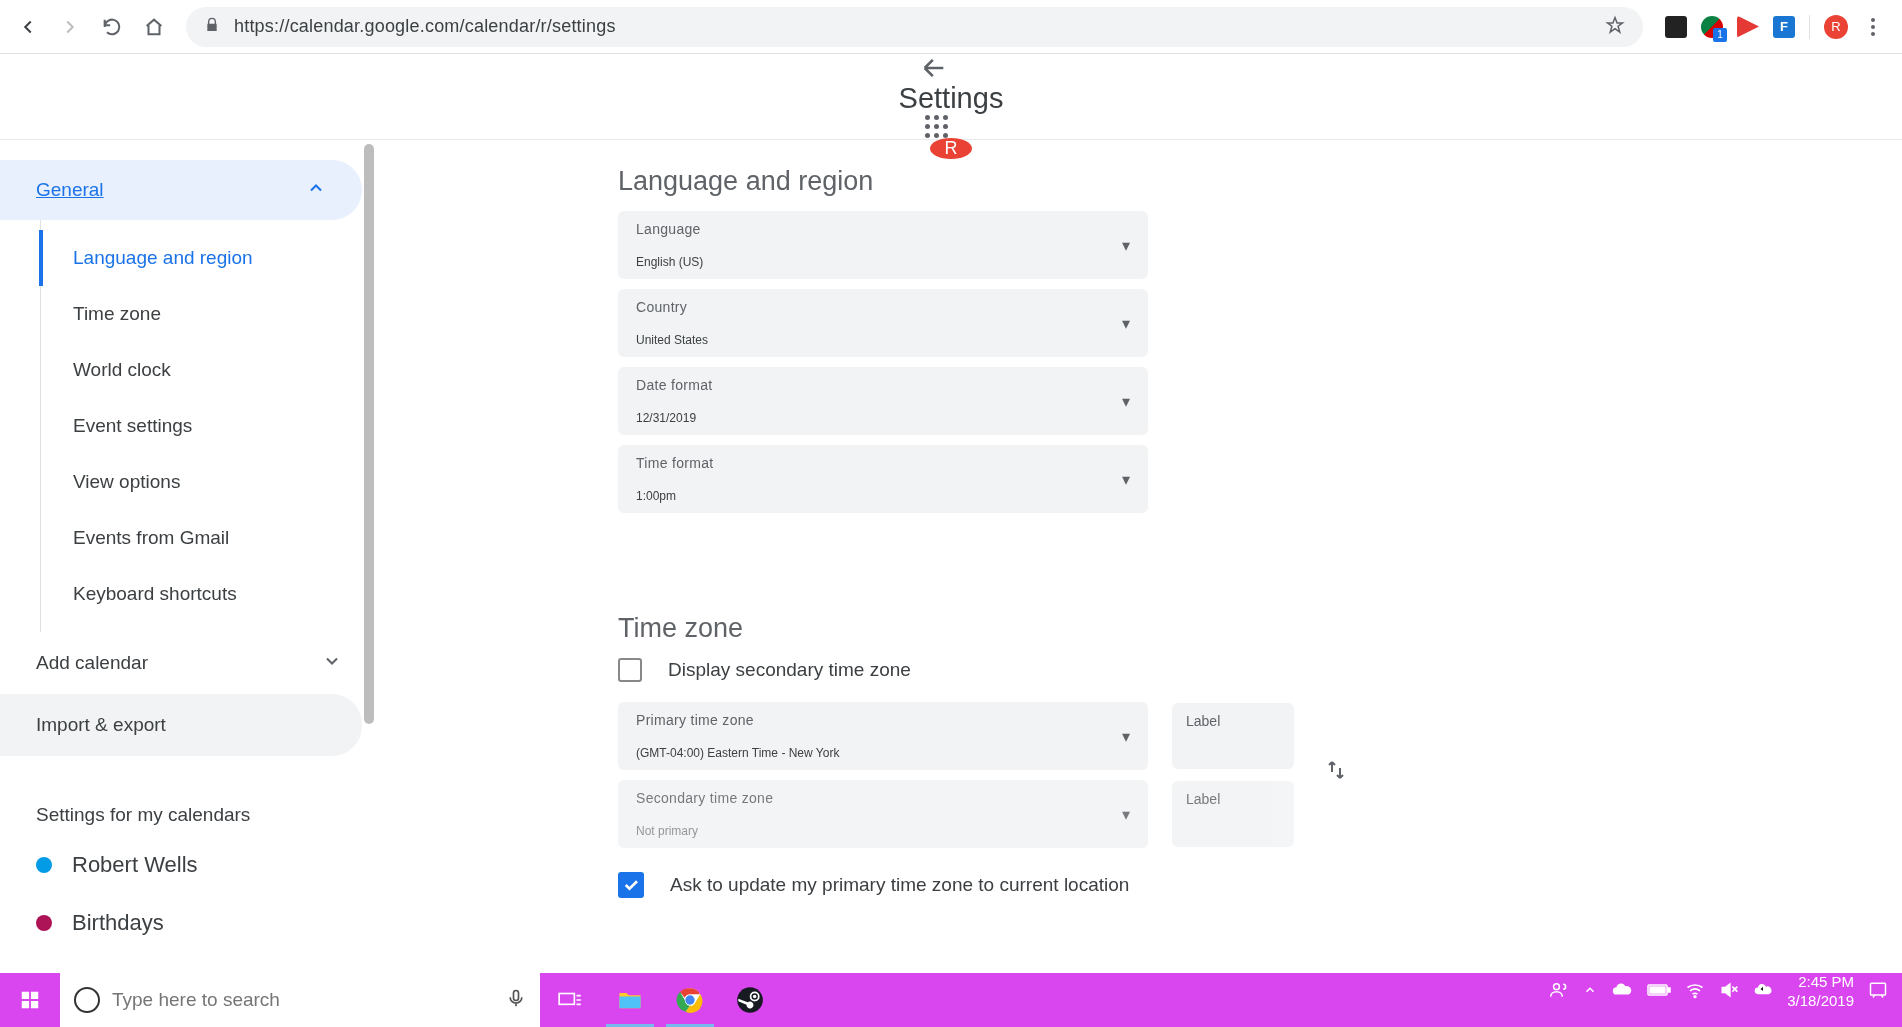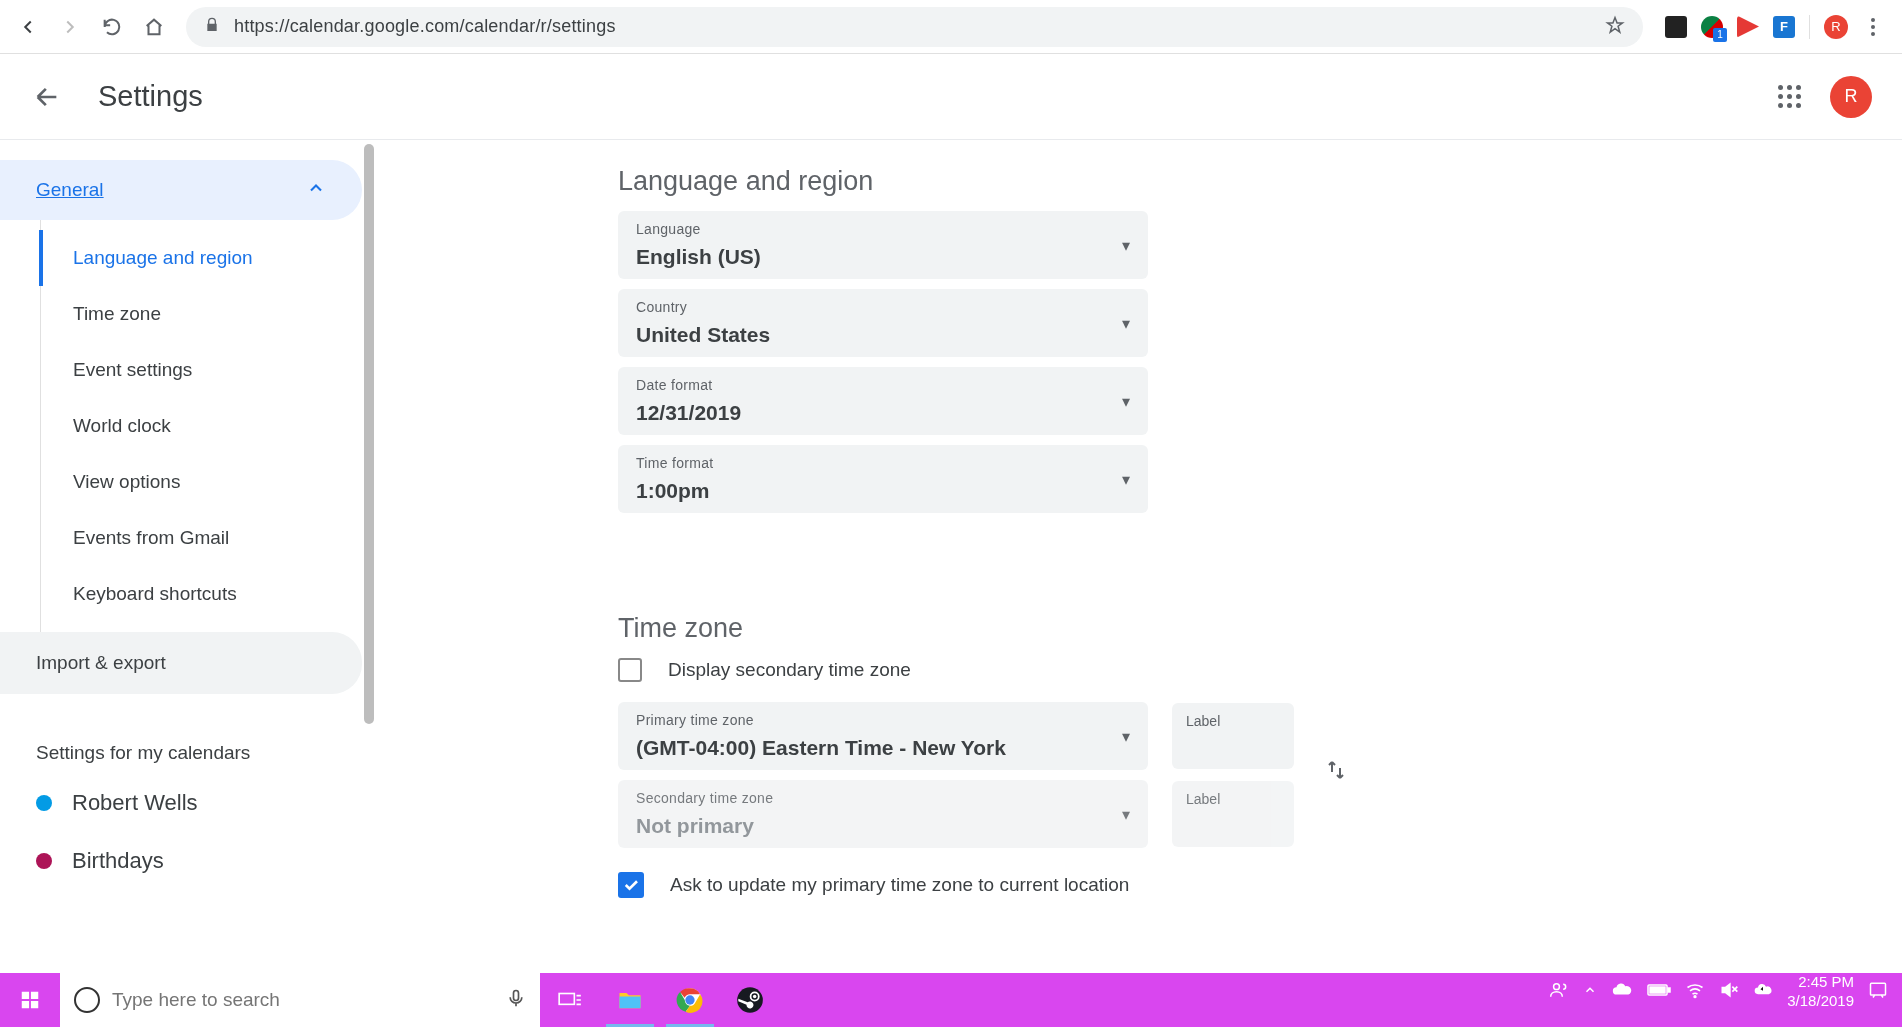--- a/index.html
+++ b/index.html
@@ -15,21 +15,21 @@
 .star-icon { color: #5f6368; margin-left: auto; }
 .ext-icons { display: flex; align-items: center; gap: 14px; padding: 0 8px; }
 .ext-icons .ext { width: 22px; height: 22px; border-radius: 3px; position: relative; }
 .ext-badge { position: absolute; bottom: -4px; right: -4px; background: #1a73e8; color: #fff; font-size: 10px; width: 14px; height: 14px; border-radius: 2px; display: flex; align-items: center; justify-content: center; }
 .avatar-small { width: 24px; height: 24px; border-radius: 50%; background: #ea4335; color: #fff; display: flex; align-items: center; justify-content: center; font-size: 13px; font-weight: 500; }
 .kebab { width: 22px; display: flex; flex-direction: column; align-items: center; gap: 3px; }
 .kebab span { width: 4px; height: 4px; background: #5f6368; border-radius: 50%; }
 .ext-sep { width: 1px; height: 24px; background: #e0e0e0; }
 
 
-.app-header { height: 86px; display: flex; align-items: center; padding: 0 30px; border-bottom: 1px solid #e8eaed; }
+.app-header { height: 86px; display: flex; align-items: center; padding: 0 30px; border-bottom: 1px solid #e8eaed; flex-direction: column; }
 .back-arrow { width: 34px; height: 34px; display: flex; align-items: center; justify-content: center; color: #5f6368; cursor: pointer; margin-right: 34px; }
 .page-title { font-size: 29px; color: #3c4043; font-weight: 400; }
 .header-spacer { flex: 1; }
 .apps-grid { width: 24px; height: 24px; display: grid; grid-template-columns: repeat(3, 5px); grid-template-rows: repeat(3, 5px); gap: 4px; margin-right: 28px; cursor: pointer; }
 .apps-grid span { background: #5f6368; border-radius: 50%; }
 .avatar-large { width: 42px; height: 42px; border-radius: 50%; background: #ea4335; color: #fff; display: flex; align-items: center; justify-content: center; font-size: 18px; font-weight: 500; cursor: pointer; }
 
 
 .body { display: flex; height: calc(100% - 54px - 86px - 54px); position: relative; }
 .sidebar { width: 378px; padding: 20px 0 0 0; position: relative; }
@@ -44,21 +44,21 @@
 .nav-item-plain .chevron-dark { margin-left: auto; color: #5f6368; }
 .nav-item-highlighted { background: #f1f3f4; border-radius: 0 30px 30px 0; margin-right: 16px; }
 .nav-section-title { padding: 20px 36px 10px; font-size: 19px; color: #3c4043; }
 .cal-item { display: flex; align-items: center; padding: 16px 36px; font-size: 22px; color: #3c4043; cursor: pointer; }
 .cal-dot { width: 16px; height: 16px; border-radius: 50%; margin-right: 20px; }
 
 .content { flex: 1; padding: 26px 0 0 240px; overflow: hidden; }
 .section-title { font-size: 27px; color: #5f6368; font-weight: 400; margin-bottom: 14px; }
 .dropdown-field { width: 530px; min-height: 66px; background: #f1f3f4; border-radius: 6px; padding: 10px 50px 10px 18px; margin-bottom: 10px; position: relative; cursor: pointer; }
 .dropdown-label { font-size: 14px; color: #5f6368; letter-spacing: .3px; }
-.dropdown-value { font-size: 21px; color: #3c4043; margin-top: 8px; font-weight: bold; }
+.dropdown-value { font-size: 12px; color: #3c4043; margin-top: 18px; }
 .dropdown-arrow { position: absolute; right: 18px; top: 50%; transform: translateY(-50%); color: #5f6368; }
 .section-gap { height: 90px; }
 .checkbox-row { display: flex; align-items: center; gap: 26px; margin: 14px 0 20px; }
 .checkbox-empty { width: 24px; height: 24px; border: 2.5px solid #888; border-radius: 3px; cursor: pointer; }
 .checkbox-label { font-size: 19px; color: #3c4043; }
 .checkbox-checked { width: 26px; height: 26px; background: #1a73e8; border-radius: 3px; display: flex; align-items: center; justify-content: center; cursor: pointer; }
 .tz-row { display: flex; align-items: center; gap: 24px; margin-bottom: 10px; }
 .label-field { width: 122px; height: 66px; background: #f1f3f4; border-radius: 6px; padding: 10px 14px; font-size: 14px; color: #5f6368; }
 .tz-row.disabled .dropdown-field, .tz-row.disabled .label-field { opacity: .85; }
 .swap-icon { color: #5f6368; margin-left: 6px; cursor: pointer; }
@@ -161,26 +161,34 @@
         <span>General</span>
         <span class="chevron">
           <svg width="20" height="20" viewBox="0 0 24 24" fill="none" stroke="#1a73e8" stroke-width="2.5">
               <path d="M6 15l6-6 6 6"></path>
             </svg>
         </span>
       </div>
       <div class="nav-sub" id="general-subitems">
           <div class="nav-sub-item active">Language and region</div>
           <div class="nav-sub-item">Time zone</div>
+          <div class="nav-sub-item">World clock</div>
           <div class="nav-sub-item">Event settings</div>
-          <div class="nav-sub-item">World clock</div>
           <div class="nav-sub-item">View options</div>
           <div class="nav-sub-item">Events from Gmail</div>
           <div class="nav-sub-item">Keyboard shortcuts</div>
         </div>
+    </div>
+    <div class="nav-item-plain">
+      <span>Add calendar</span>
+      <span class="chevron-dark">
+        <svg width="20" height="20" viewBox="0 0 24 24" fill="none" stroke="#5f6368" stroke-width="2.5">
+            <path d="M6 9l6 6 6-6"></path>
+          </svg>
+      </span>
     </div>
     <div class="nav-item-plain nav-item-highlighted">
       <span>Import &amp; export</span>
     </div>
     <div style="height:28px"></div>
     <div class="nav-section-title">Settings for my calendars</div>
     <div id="my-calendars">
         <div class="cal-item">
           <span class="cal-dot" style="background: rgb(3, 155, 229);"></span>
           <span>Robert Wells</span>

